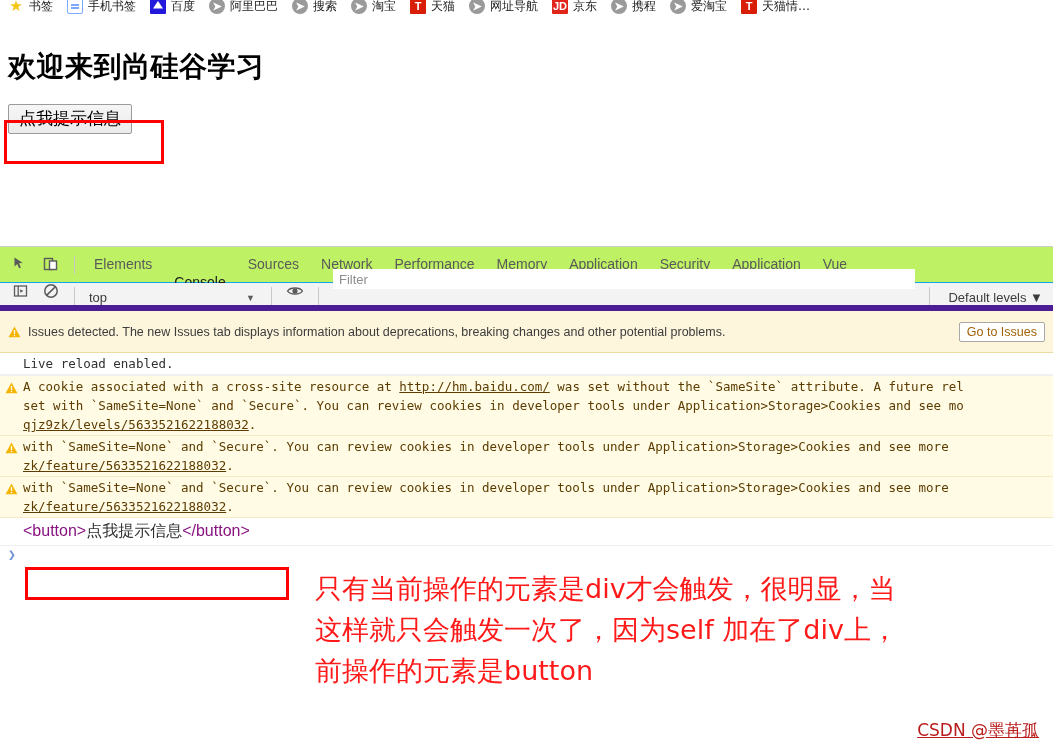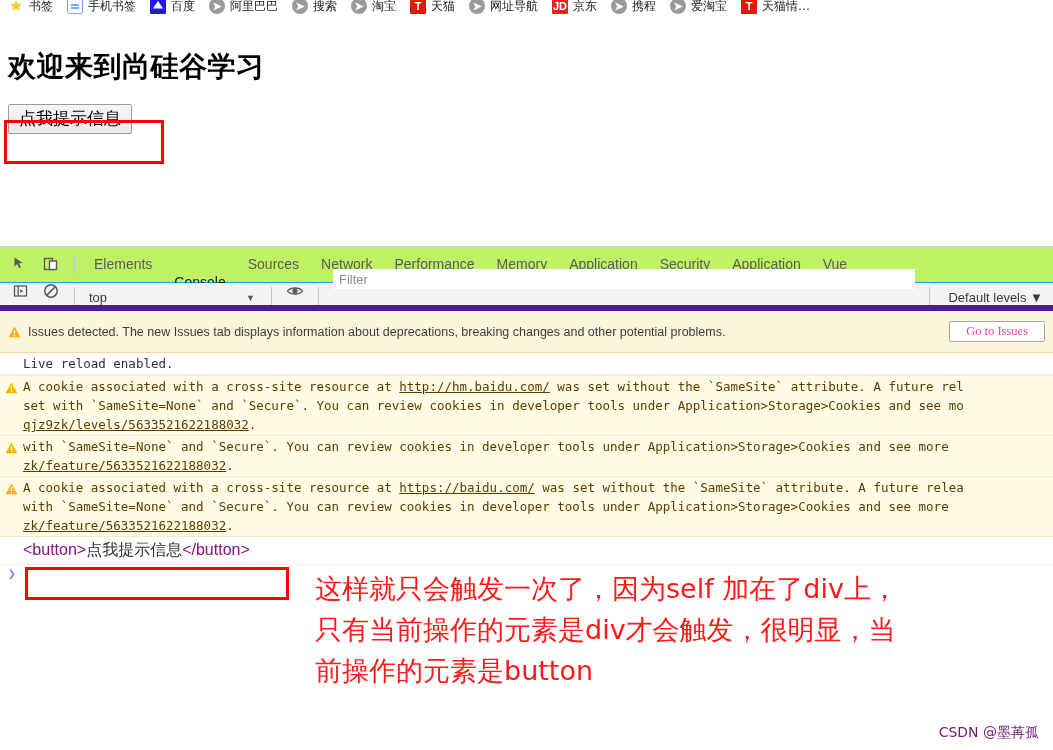--- a/index.html
+++ b/index.html
@@ -269,29 +269,29 @@
     color: #3b3b3b;
   }
   .warn-tri {
     width: 13px; height: 12px;
     margin-right: 7px;
     flex: 0 0 auto;
   }
   #issues-text { flex: 1 1 auto; white-space: nowrap; overflow: hidden; }
   #go-to-issues-btn {
     font-size: 12.5px;
-    color: #ec4899;
+    color: #a16207;
     background: #ffffff;
     border: 1px solid #a8a8a8;
     border-radius: 2px;
-    padding: 2px 16px;
+    padding: 2px 7px;
     cursor: pointer;
     margin-left: 8px;
     flex: 0 0 auto;
-    font-family: Liberation Serif, serif;
+    font-family: Liberation Sans, sans-serif;
   }
 
   
   #console-messages {
     position: relative;
     font-family: "DejaVu Sans Mono", monospace;
     font-size: 12.5px;
     line-height: 19px;
     overflow: hidden;
   }
@@ -373,24 +373,25 @@
     line-height: 41px;
     font-family: "DejaVu Sans", sans-serif;
     z-index: 6;
   }
 
   
   #watermark {
     position: absolute;
     right: 14px;
     bottom: 8px;
-    font-size: 14px;
-    color: #701a75;
+    font-size: 17px;
+    color: #b91c1c;
     font-family: "DejaVu Sans", sans-serif;
     z-index: 7;
+    text-decoration: underline;
   }
 </style>
 </head>
 <body>
 
 <div id="bookmarks-bar">
 
 <div class="bm-item">
       <span class="bm-icon ic-star">★</span>
       <span class="bm-label">书签</span>
@@ -544,37 +545,36 @@
           </svg></span>
         <span class="msg-line">with `SameSite=None` and `Secure`. You can review cookies in developer tools under Application&gt;Storage&gt;Cookies and see more </span>
         <span class="msg-line"><span style="text-decoration: underline; cursor: pointer;">zk/feature/5633521622188032</span>.</span>
       </div>
       <div class="console-row warning">
         <span class="row-icon"><svg width="13" height="12" viewBox="0 0 13 12">
             <path d="M6.5 0.6 L12.4 11.2 L0.6 11.2 Z" fill="#f4b400"></path>
             <rect x="5.85" y="4.0" width="1.3" height="4.0" fill="#ffffff"></rect>
             <rect x="5.85" y="8.9" width="1.3" height="1.3" fill="#ffffff"></rect>
           </svg></span>
-        <span class="msg-line">A cookie associated with a cross-site resource at <span style="text-decoration: underline; cursor: pointer;">https://baidu.com/</span> was set without the `SameSite` attribute. A future relea</span>
         <span class="msg-line">with `SameSite=None` and `Secure`. You can review cookies in developer tools under Application&gt;Storage&gt;Cookies and see more </span>
         <span class="msg-line"><span style="text-decoration: underline; cursor: pointer;">zk/feature/5633521622188032</span>.</span>
       </div>
     </div>
 
   <div id="console-output-row">
     <span class="tag-punct">&lt;button&gt;</span><span class="tag-text">点我提示信息</span><span class="tag-punct">&lt;/button&gt;</span>
   </div>
 
   <div id="console-prompt-row">
     <span class="prompt-caret">❯</span>
   </div>
 
 </div>
 
 <div id="console-annotation-box"></div>
 
 <div id="annotation-note">
+  <div>只有当前操作的元素是div才会触发，很明显，当</div>
   <div>这样就只会触发一次了，因为self 加在了div上，</div>
-  <div>只有当前操作的元素是div才会触发，很明显，当</div>
   <div>前操作的元素是button</div>
 </div>
 
 <div id="watermark">CSDN @墨苒孤</div>
 
 </body></html>

